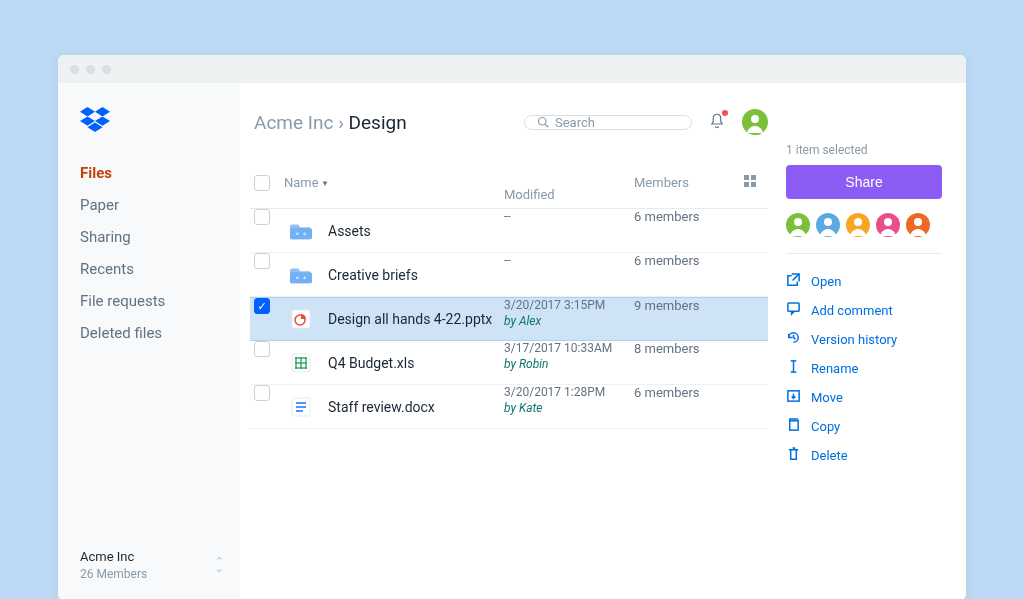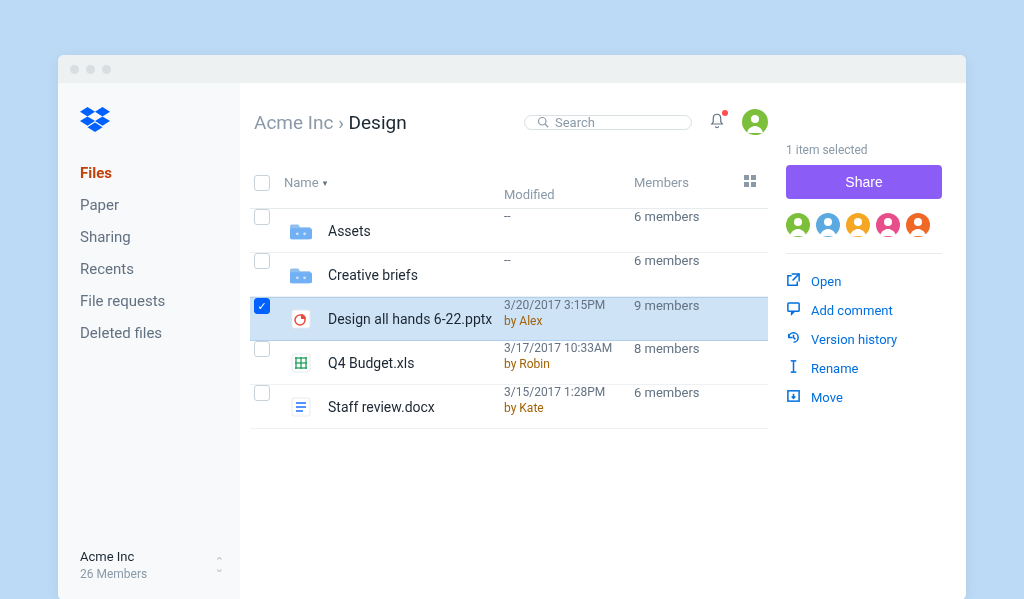--- a/index.html
+++ b/index.html
@@ -122,21 +122,21 @@
     background: #0061ff; border-color:#0061ff;
     display:flex; align-items:center; justify-content:center; color:white; font-size:11px;
   }
   .file-icon {
     width: 22px; height: 22px;
     display: flex; align-items:center; justify-content:center;
     margin-right: 16px; margin-left: 6px;
   }
   .name-cell { flex:1; display:flex; align-items:center; color:#1b2733; font-size:14px;}
   .mod-cell { width:130px; font-size:12px; color:#637282; line-height:1.3;}
-  .mod-cell .by { color:#a16207;}
+  .mod-cell .by { color:#0f766e;font-style:italic;}
   .mem-cell { width:130px; font-size:13px; color:#637282;}
   .panel {
     width: 180px;
     padding: 60px 24px 0 0;
     display:flex; flex-direction:column;
   }
   .sel-text { font-size:12px; color:#8a9aa8; margin-bottom:8px;}
   .share-btn {
     background: #8b5cf6; color:white;
     border:none; height:34px; border-radius:4px;
@@ -288,21 +288,21 @@
                 <div class="checkbox checked">✓</div>
               </div>
               <div class="name-cell">
                 <div class="file-icon">
                   <svg width="20" height="20" viewBox="0 0 20 20">
                     <rect x="1" y="1" width="18" height="18" rx="2" fill="#fff" stroke="#e6ebee"></rect>
                     <path d="M10 5a5 5 0 015 5h-5z" fill="#e74c3c"></path>
                     <circle cx="9" cy="11" r="5" fill="none" stroke="#e74c3c" stroke-width="1.5"></circle>
                   </svg>
                 </div>
-                <span>Design all hands 6-22.pptx</span>
+                <span>Design all hands 4-22.pptx</span>
               </div>
               <div class="mod-cell">
                 <div>3/20/2017 3:15PM</div>
                 <div class="by">by Alex</div>
               </div>
               <div class="mem-cell">9 members</div>
             </div>
             <div class="row">
               <div class="col-chk">
                 <div class="checkbox"></div>
@@ -340,21 +340,21 @@
                     <g stroke="#2979ff" stroke-width="1.6">
                       <line x1="5" y1="6" x2="15" y2="6"></line>
                       <line x1="5" y1="10" x2="15" y2="10"></line>
                       <line x1="5" y1="14" x2="12" y2="14"></line>
                     </g>
                   </svg>
                 </div>
                 <span>Staff review.docx</span>
               </div>
               <div class="mod-cell">
-                <div>3/15/2017 1:28PM</div>
+                <div>3/20/2017 1:28PM</div>
                 <div class="by">by Kate</div>
               </div>
               <div class="mem-cell">6 members</div>
             </div>
           </div>
       </div>
 
       <div class="panel">
         <div class="sel-text">1 item selected</div>
         <button class="share-btn">Share</button>
@@ -412,17 +412,30 @@
                 </svg></span>
               <span>Rename</span>
             </div>
             <div class="action">
               <span><svg width="15" height="15" viewBox="0 0 16 16" fill="none" stroke="#0070e0" stroke-width="1.6">
                   <rect x="2" y="3" width="12" height="11"></rect>
                   <path d="M8 6v5M6 9l2 2 2-2"></path>
                 </svg></span>
               <span>Move</span>
             </div>
+            <div class="action">
+              <span><svg width="15" height="15" viewBox="0 0 16 16" fill="none" stroke="#0070e0" stroke-width="1.6">
+                  <rect x="4" y="4" width="9" height="10"></rect>
+                  <path d="M4 4V2h9"></path>
+                </svg></span>
+              <span>Copy</span>
+            </div>
+            <div class="action">
+              <span><svg width="15" height="15" viewBox="0 0 16 16" fill="none" stroke="#0070e0" stroke-width="1.6">
+                  <path d="M3 4h10M5 4v10h6V4M7 2h2v2"></path>
+                </svg></span>
+              <span>Delete</span>
+            </div>
           </div>
       </div>
     </div>
   </div>
 </div>
 
 </body></html>

